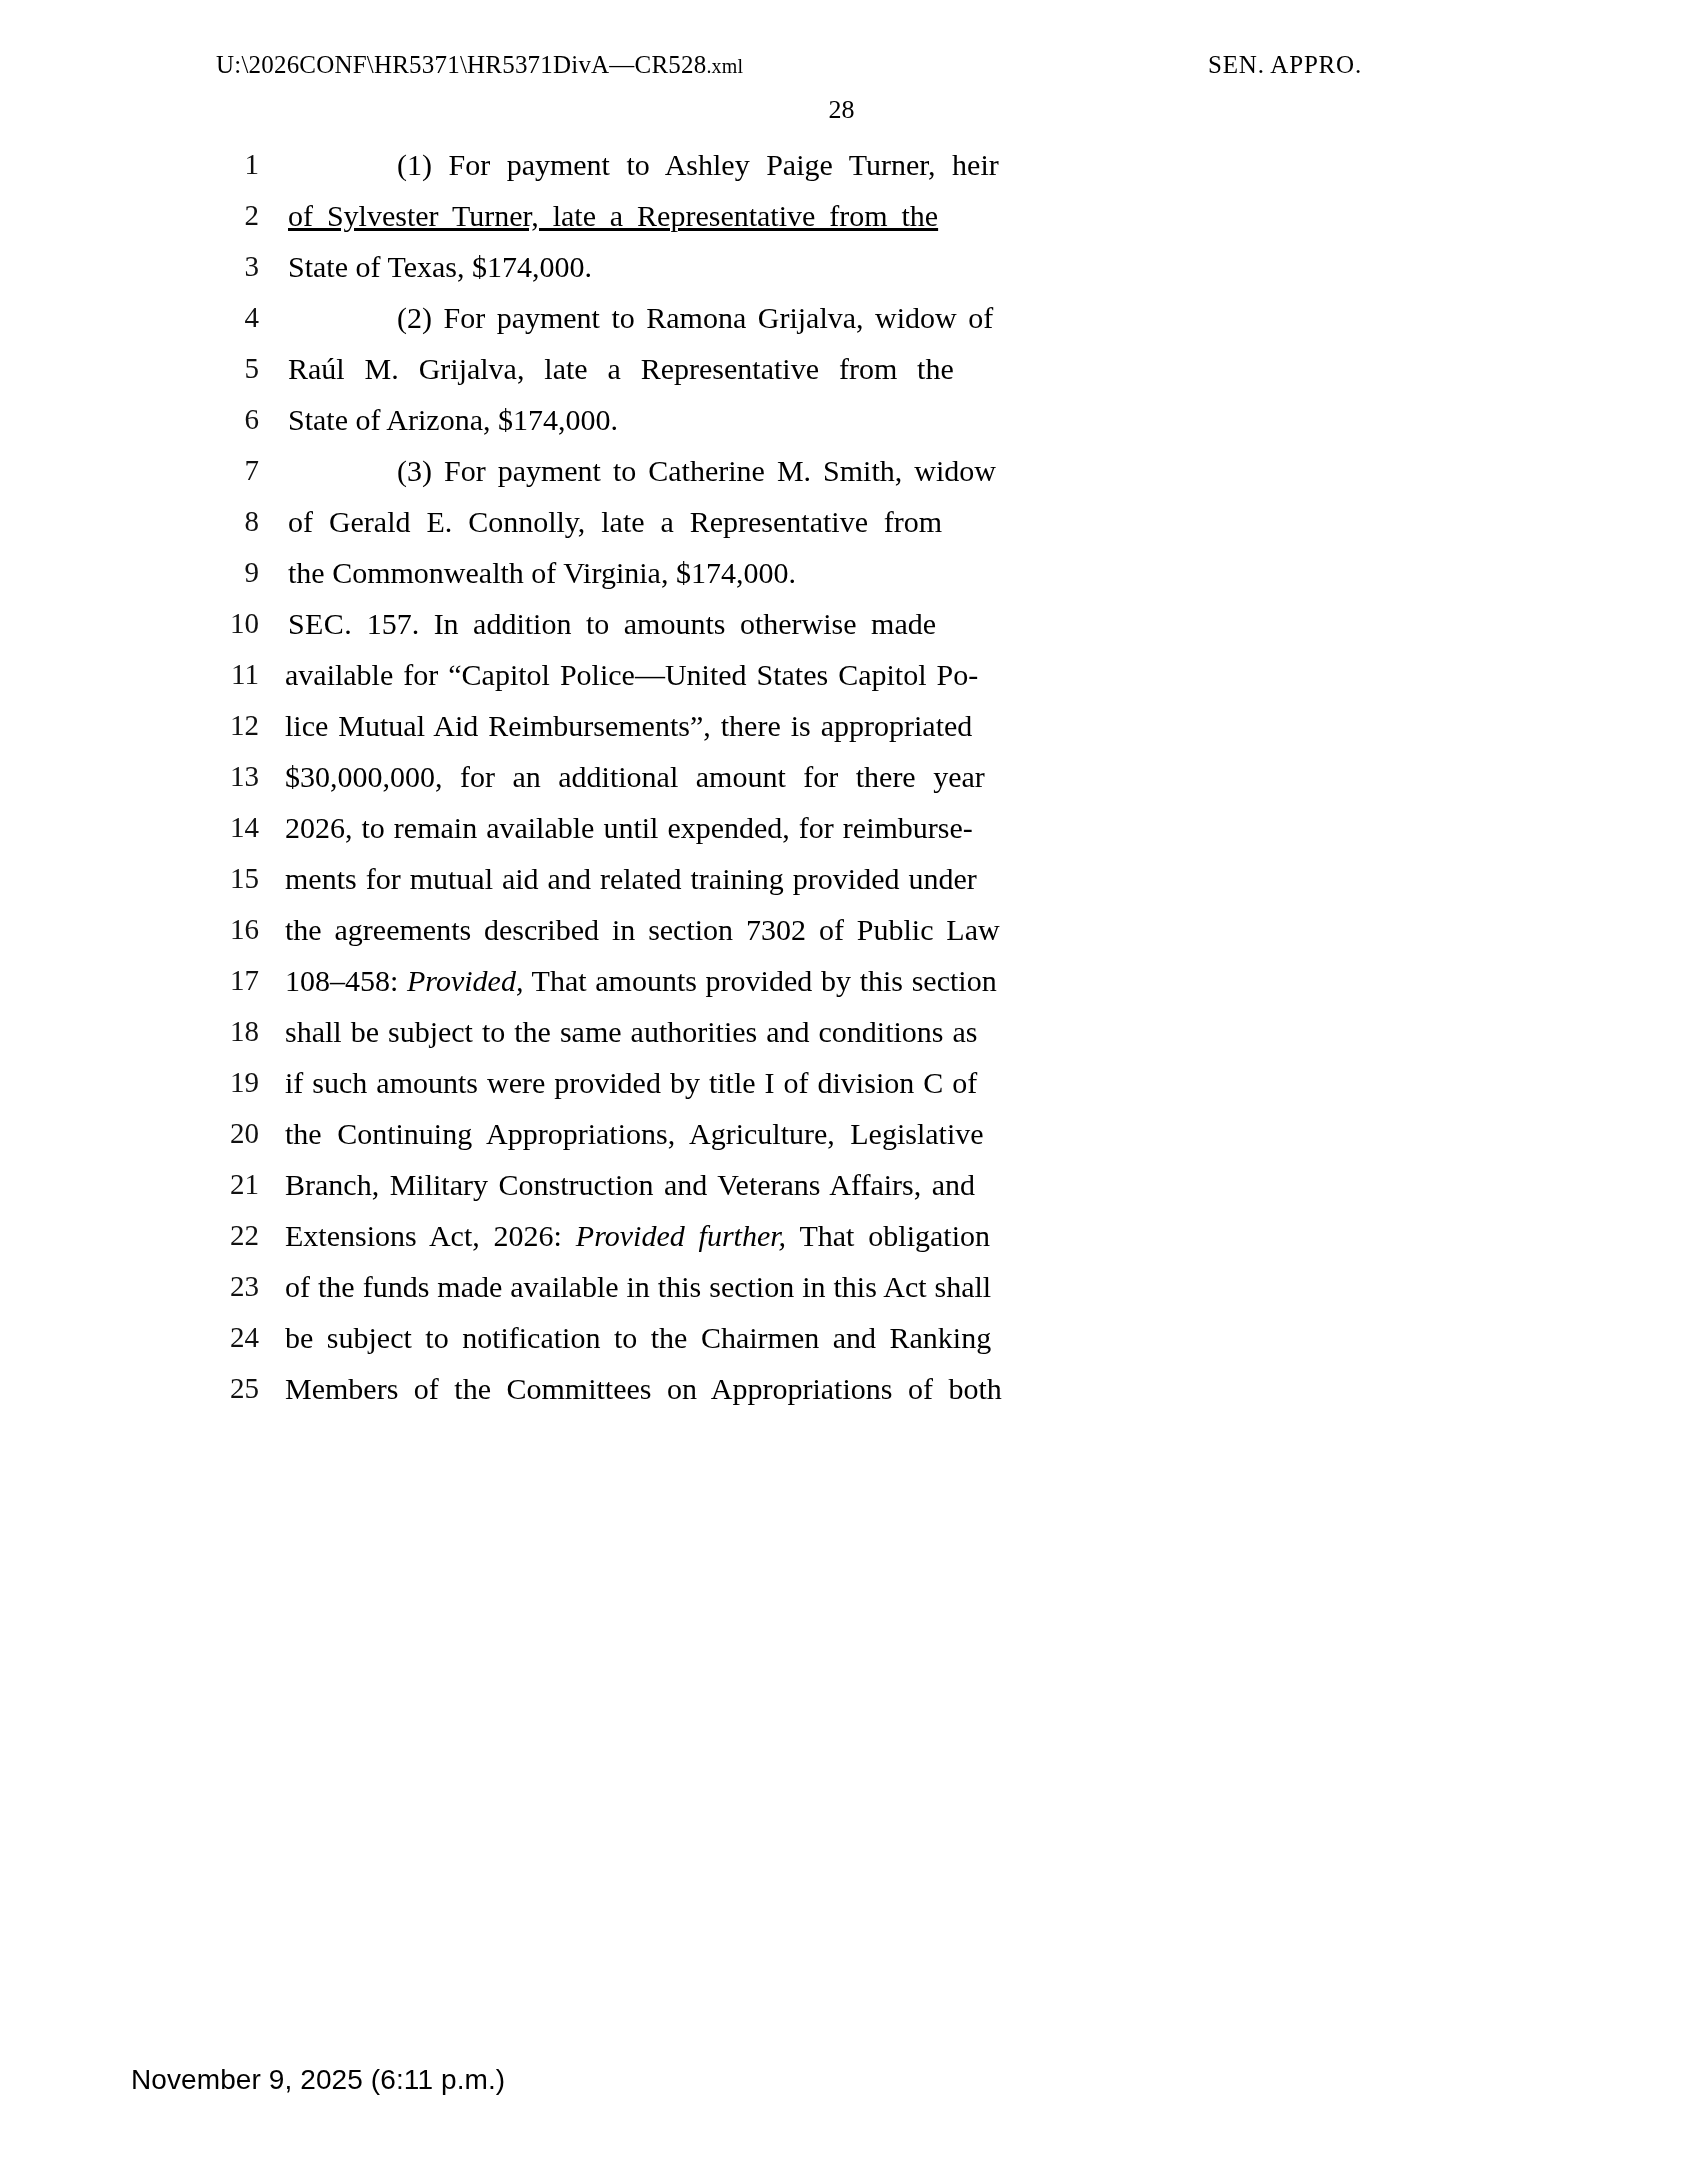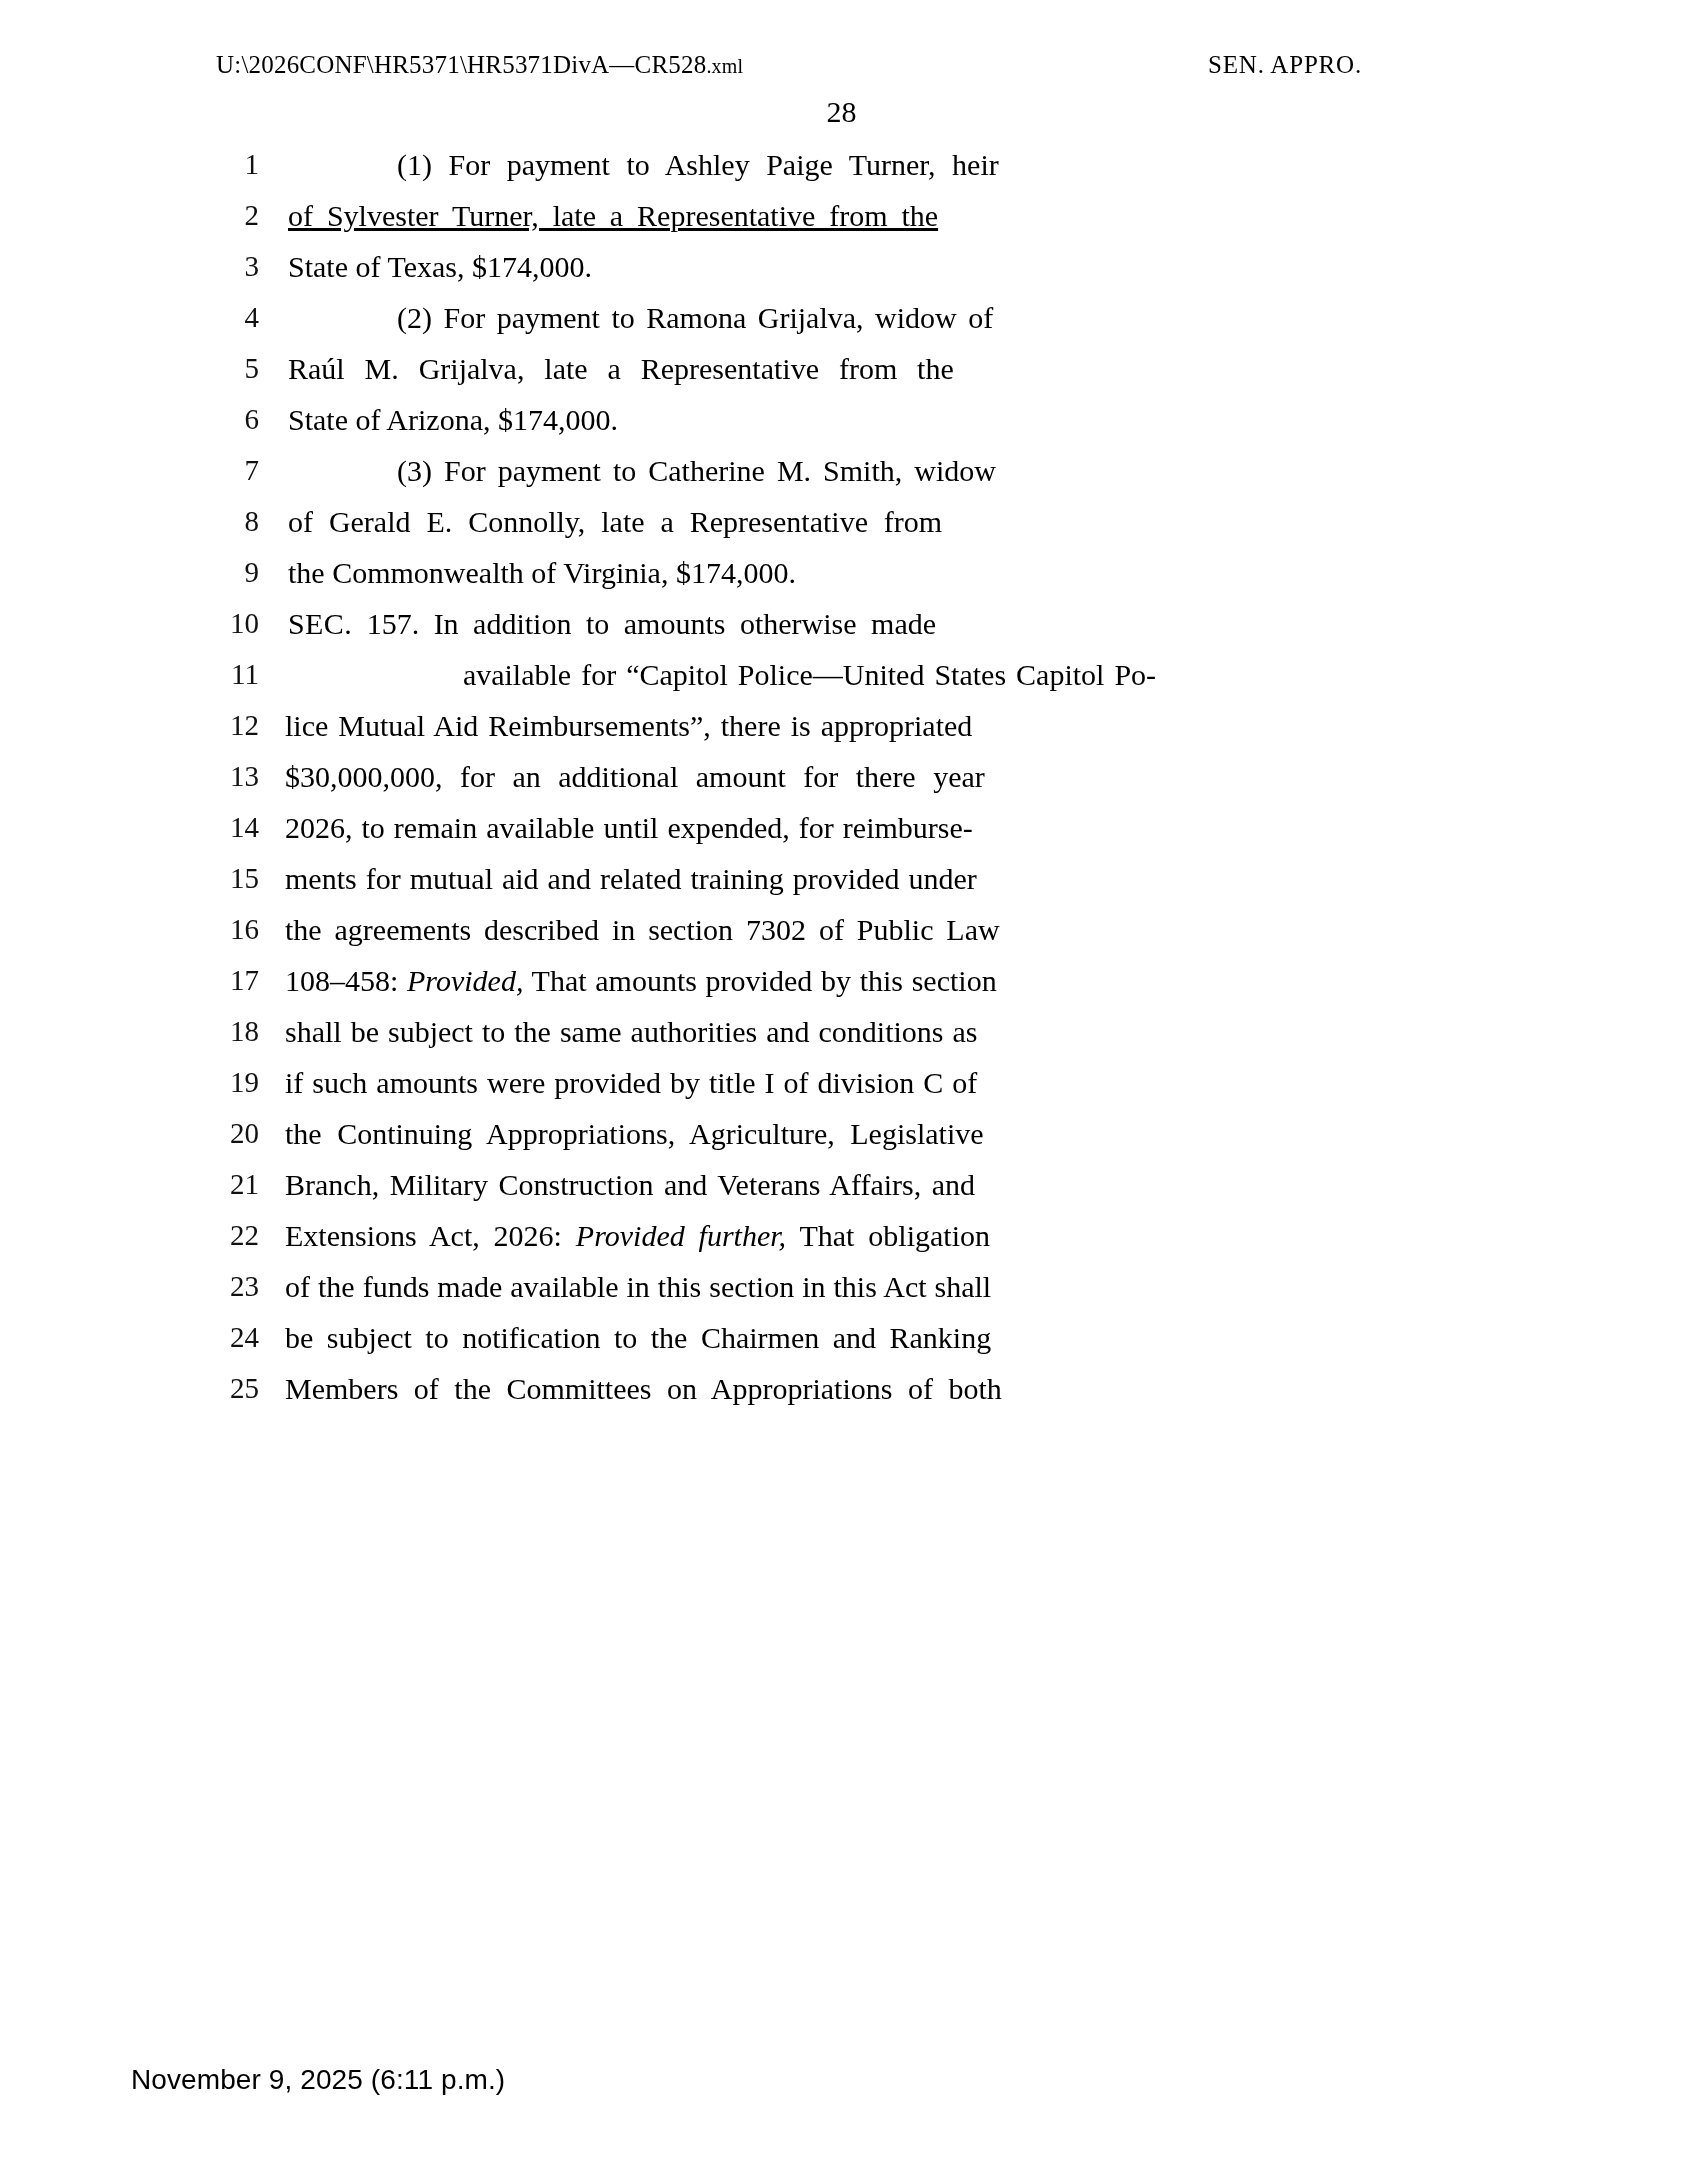--- a/index.html
+++ b/index.html
@@ -49,21 +49,21 @@
     padding-right: 22px;
   }
 
   
   .folio {
     position: absolute;
     top: 95px;
     left: 0;
     width: 1683px;
     text-align: center;
-    font-size: 30px;
+    font-size: 26px;
   }
 
   
   .body-block {
     position: absolute;
     top: 139px;
     left: 0;
     width: 1683px;
   }
 
@@ -165,21 +165,21 @@
       <div class="tline">
         <span class="lnum">9</span>
         <span class="ltext" style="left: 288px; word-spacing: 0px;">the Commonwealth of Virginia, $174,000.</span>
       </div>
       <div class="tline">
         <span class="lnum">10</span>
         <span class="ltext j" style="left: 288px; word-spacing: 7px;"><span class="sc">SEC.</span> 157. In addition to amounts otherwise made</span>
       </div>
       <div class="tline">
         <span class="lnum">11</span>
-        <span class="ltext j" style="left: 285px; word-spacing: 2.5px; text-align: center;">available for “Capitol Police—United States Capitol Po-</span>
+        <span class="ltext j" style="left: 285px; word-spacing: 2.5px;">available for “Capitol Police—United States Capitol Po-</span>
       </div>
       <div class="tline">
         <span class="lnum">12</span>
         <span class="ltext j" style="left: 285px; word-spacing: 2.5px;">lice Mutual Aid Reimbursements”, there is appropriated</span>
       </div>
       <div class="tline">
         <span class="lnum">13</span>
         <span class="ltext j" style="left: 285px; word-spacing: 10px;">$30,000,000, for an additional amount for there year</span>
       </div>
       <div class="tline">

